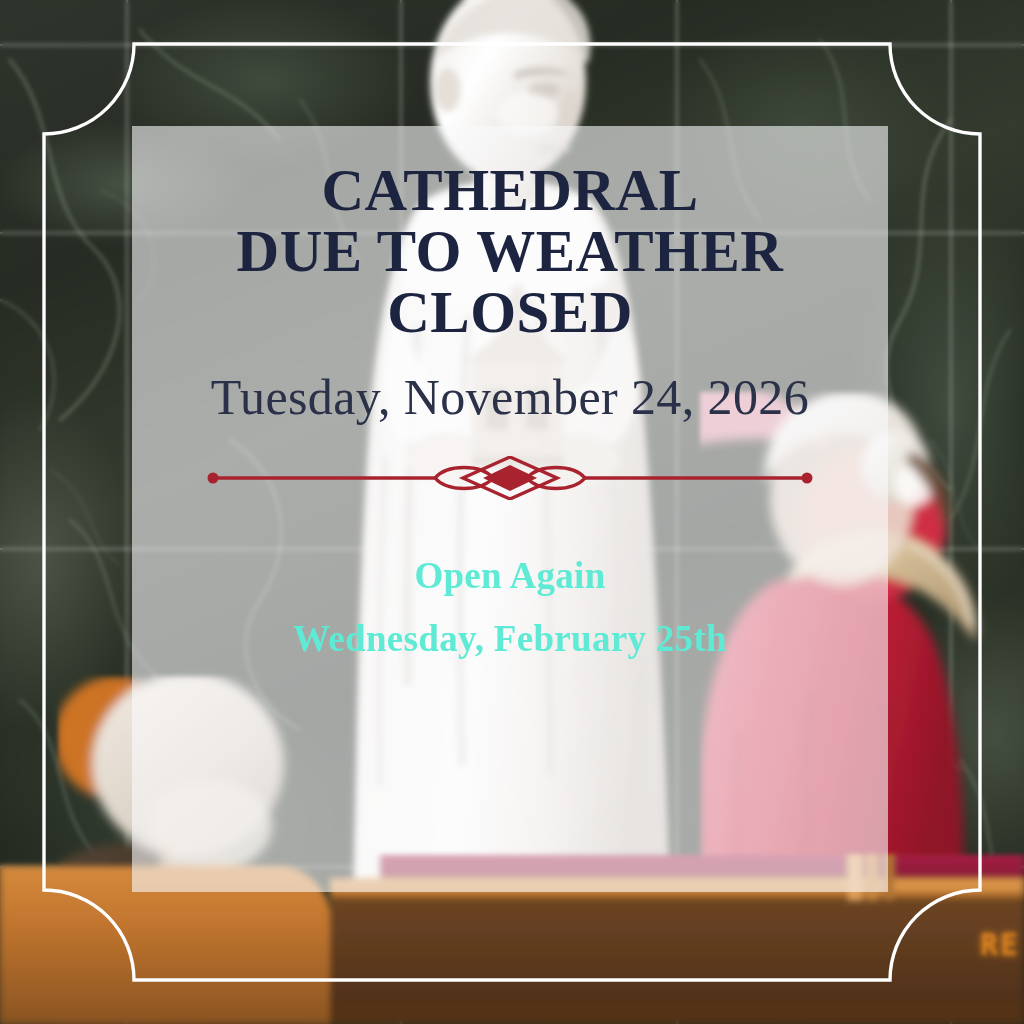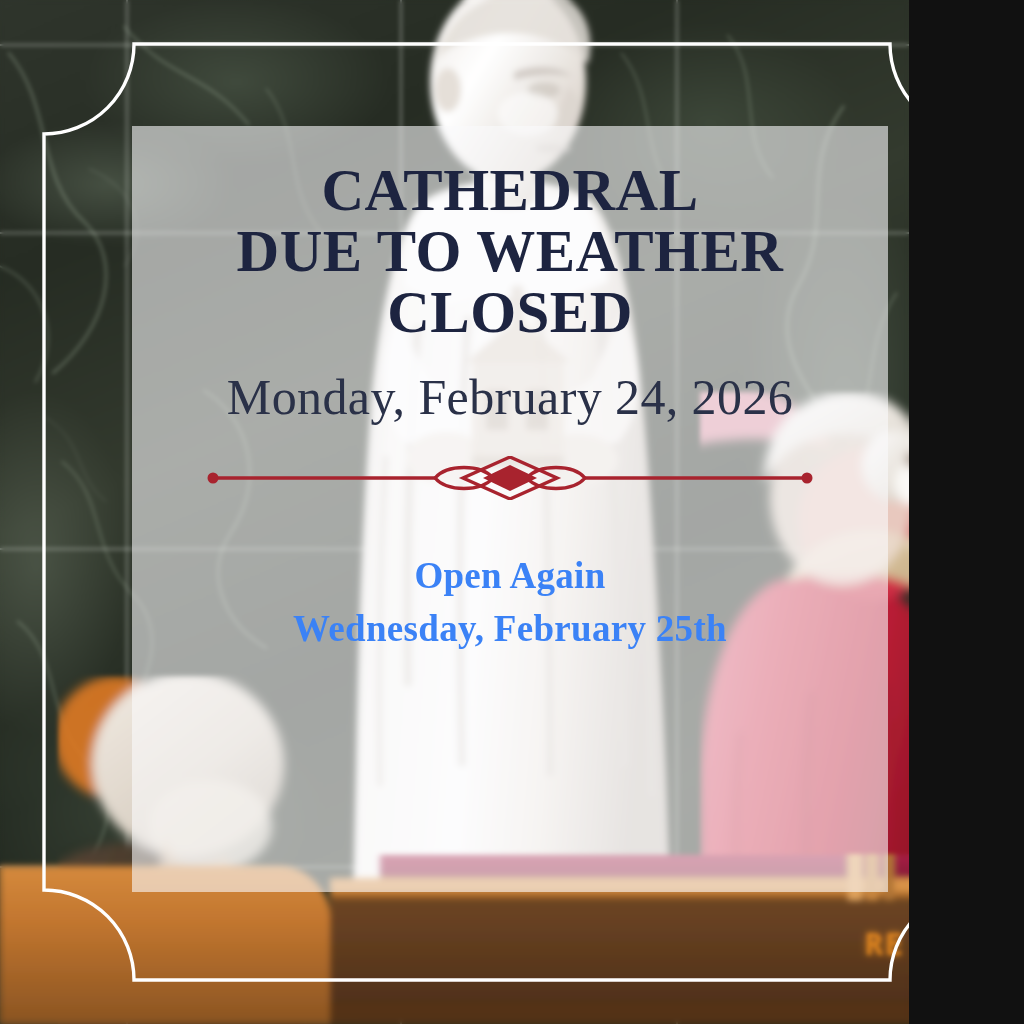--- a/index.html
+++ b/index.html
@@ -4,21 +4,21 @@
 <title>Cathedral Closure Notice</title>
 <style>
   * { margin:0; padding:0; box-sizing:border-box; }
   html,body{ background:#111; }
   body{
     width:1024px; height:1024px;
     font-family:"Liberation Serif", serif;
     overflow:hidden;
   }
   #poster{
-    position:relative; width:909px; height:1024px; overflow:hidden;
+    position:relative; width:1024px; height:1024px; overflow:hidden;
     background:#2b3029;
   }
 
   
   .photo{ position:absolute; inset:0; overflow:hidden; }
 
   
   .marble{
     position:absolute; inset:0;
     background:
@@ -103,28 +103,28 @@
     font-size:50px;
     letter-spacing:0.4px;
     text-align:center;
     white-space:nowrap;
   }
 
   .ornament{ margin-top:30px; }
 
   .reopen{
     margin-top:50px;
-    color:#3b82f6;
+    color:#5eead4;
     font-family:"Liberation Serif", serif;
     font-weight:bold;
     text-align:center;
     line-height:1.42;
   }
   .reopen .r1{ display:block; font-size:37px; letter-spacing:.3px; }
-  .reopen .r2{ display:block; font-size:37px; letter-spacing:.3px; margin-top:0;text-align:right; }
+  .reopen .r2{ display:block; font-size:37px; letter-spacing:.3px; margin-top:10px;text-align:right; }
 </style>
 </head>
 <body>
 
 <div id="poster">
 
   <div class="photo">
 
     <div class="marble"></div>
 
@@ -381,21 +381,21 @@
   </svg>
 
   <div class="content">
 
     <div class="headline">
       <span class="l l1">Cathedral</span>
       <span class="l l5">Due To Weather</span>
       <span class="l l4">Closed</span>
     </div>
 
-    <div class="datemain">Monday, February 24, 2026</div>
+    <div class="datemain">Tuesday, November 24, 2026</div>
 
     <svg class="ornament" width="650" height="44" viewBox="0 0 650 44">
       <g stroke="#a8232e" fill="none" stroke-width="3.4">
 
         <line x1="30" y1="22" x2="250" y2="22"></line>
         <line x1="400" y1="22" x2="620" y2="22"></line>
 
         <circle cx="28" cy="22" r="5.5" fill="#a8232e" stroke="none"></circle>
         <circle cx="622" cy="22" r="5.5" fill="#a8232e" stroke="none"></circle>
 

